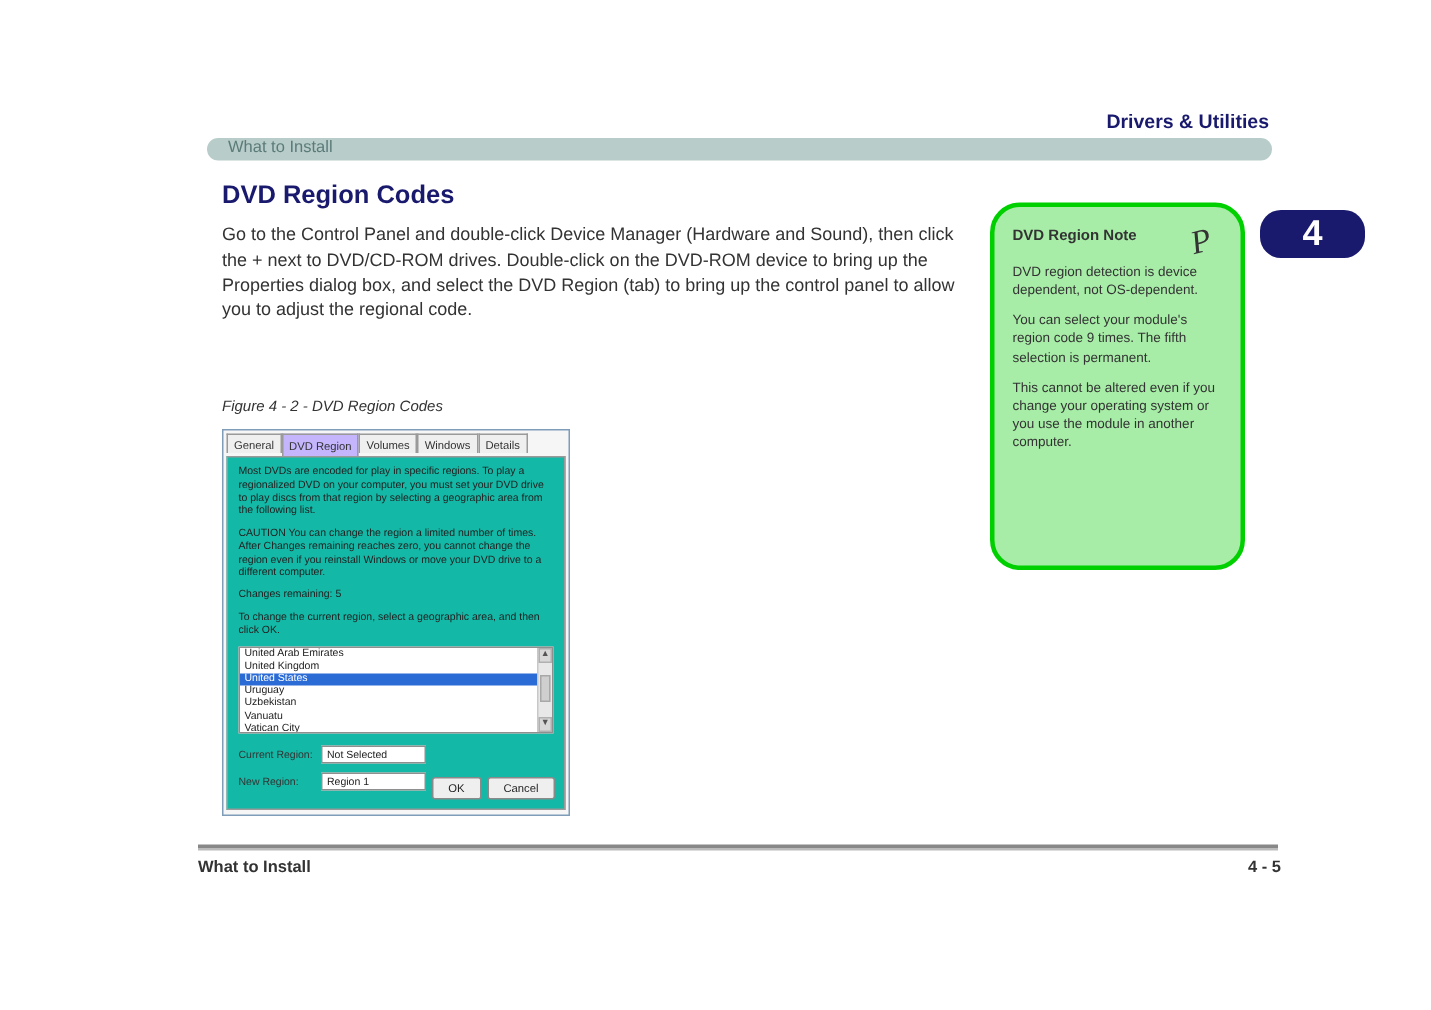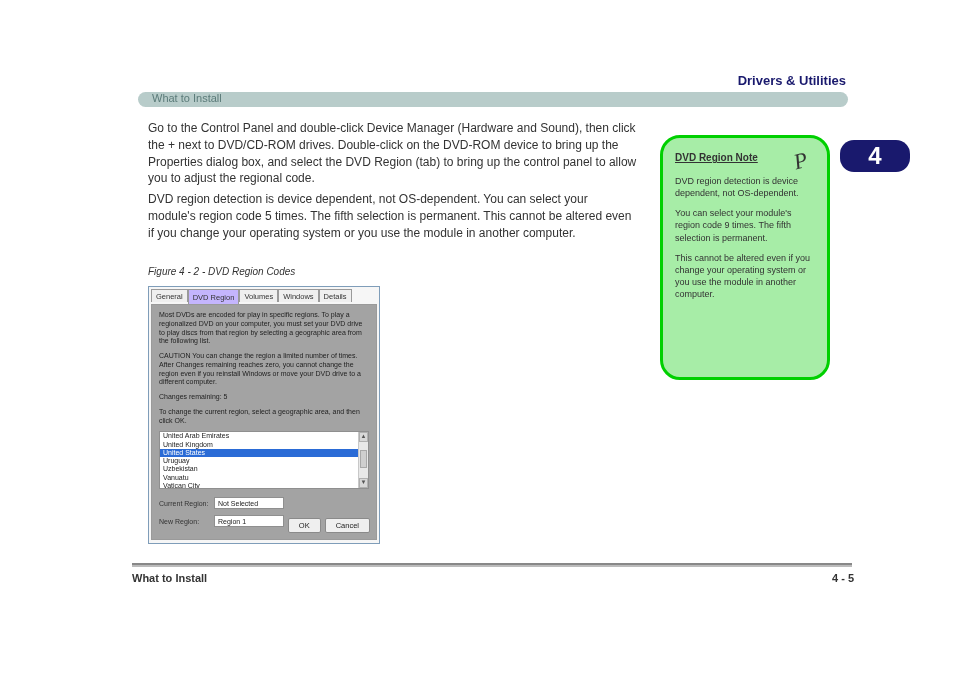--- a/index.html
+++ b/index.html
@@ -69,21 +69,20 @@
     font-size: 22px;
     font-style: italic;
     font-family: "Segoe Script", cursive;
     transform: rotate(-15deg);
   }
   .note-box h4 {
     font-size: 10px;
     color: #333;
     margin-bottom: 12px;
     font-weight: bold;
-    text-decoration: underline;
   }
   .note-box p {
     font-size: 9px;
     line-height: 1.35;
     margin-bottom: 8px;
     color: #333;
   }
   .main-text {
     position: absolute;
     top: 120px;
@@ -140,21 +139,21 @@
     position: relative;
     color: #333;
   }
   .tab.active {
     background: #c4b5fd;
     height: 15px;
     line-height: 13px;
     z-index: 2;
   }
   .tab-body {
-    background: #a3a3a3;
+    background: #14b8a6;
     border: 1px solid #9a9a9a;
     margin: 0 2px 2px 2px;
     height: 236px;
     padding: 6px 7px;
     position: relative;
   }
   .tab-body p { font-size: 7px; line-height: 1.25; margin-bottom: 6px; }
   .listbox {
     border: 1px solid #8f8f8f;
     height: 58px;
@@ -270,22 +269,22 @@
 
 <div class="note-box">
   <span class="pen-icon">P</span>
   <h4>DVD Region Note</h4>
   <p>DVD region detection is device dependent, not OS-dependent.</p>
   <p>You can select your module's region code 9 times. The fifth selection is permanent.</p>
   <p>This cannot be altered even if you change your operating system or you use the module in another computer.</p>
 </div>
 
 <div class="main-text">
+  <h2>DVD Region Codes</h2>
   <p>Go to the Control Panel and double-click Device Manager (Hardware and Sound), then click the + next to DVD/CD-ROM drives. Double-click on the DVD-ROM device to bring up the Properties dialog box, and select the DVD Region (tab) to bring up the control panel to allow you to adjust the regional code.</p>
-  <p>DVD region detection is device dependent, not OS-dependent. You can select your module's region code 5 times. The fifth selection is permanent. This cannot be altered even if you change your operating system or you use the module in another computer.</p>
 </div>
 
 <div class="figure-label">Figure 4 - 2 - DVD Region Codes</div>
 
 <div class="dialog">
   <div class="tabs">
     <div class="tab">General</div>
     <div class="tab active">DVD Region</div>
     <div class="tab">Volumes</div>
     <div class="tab">Windows</div>

